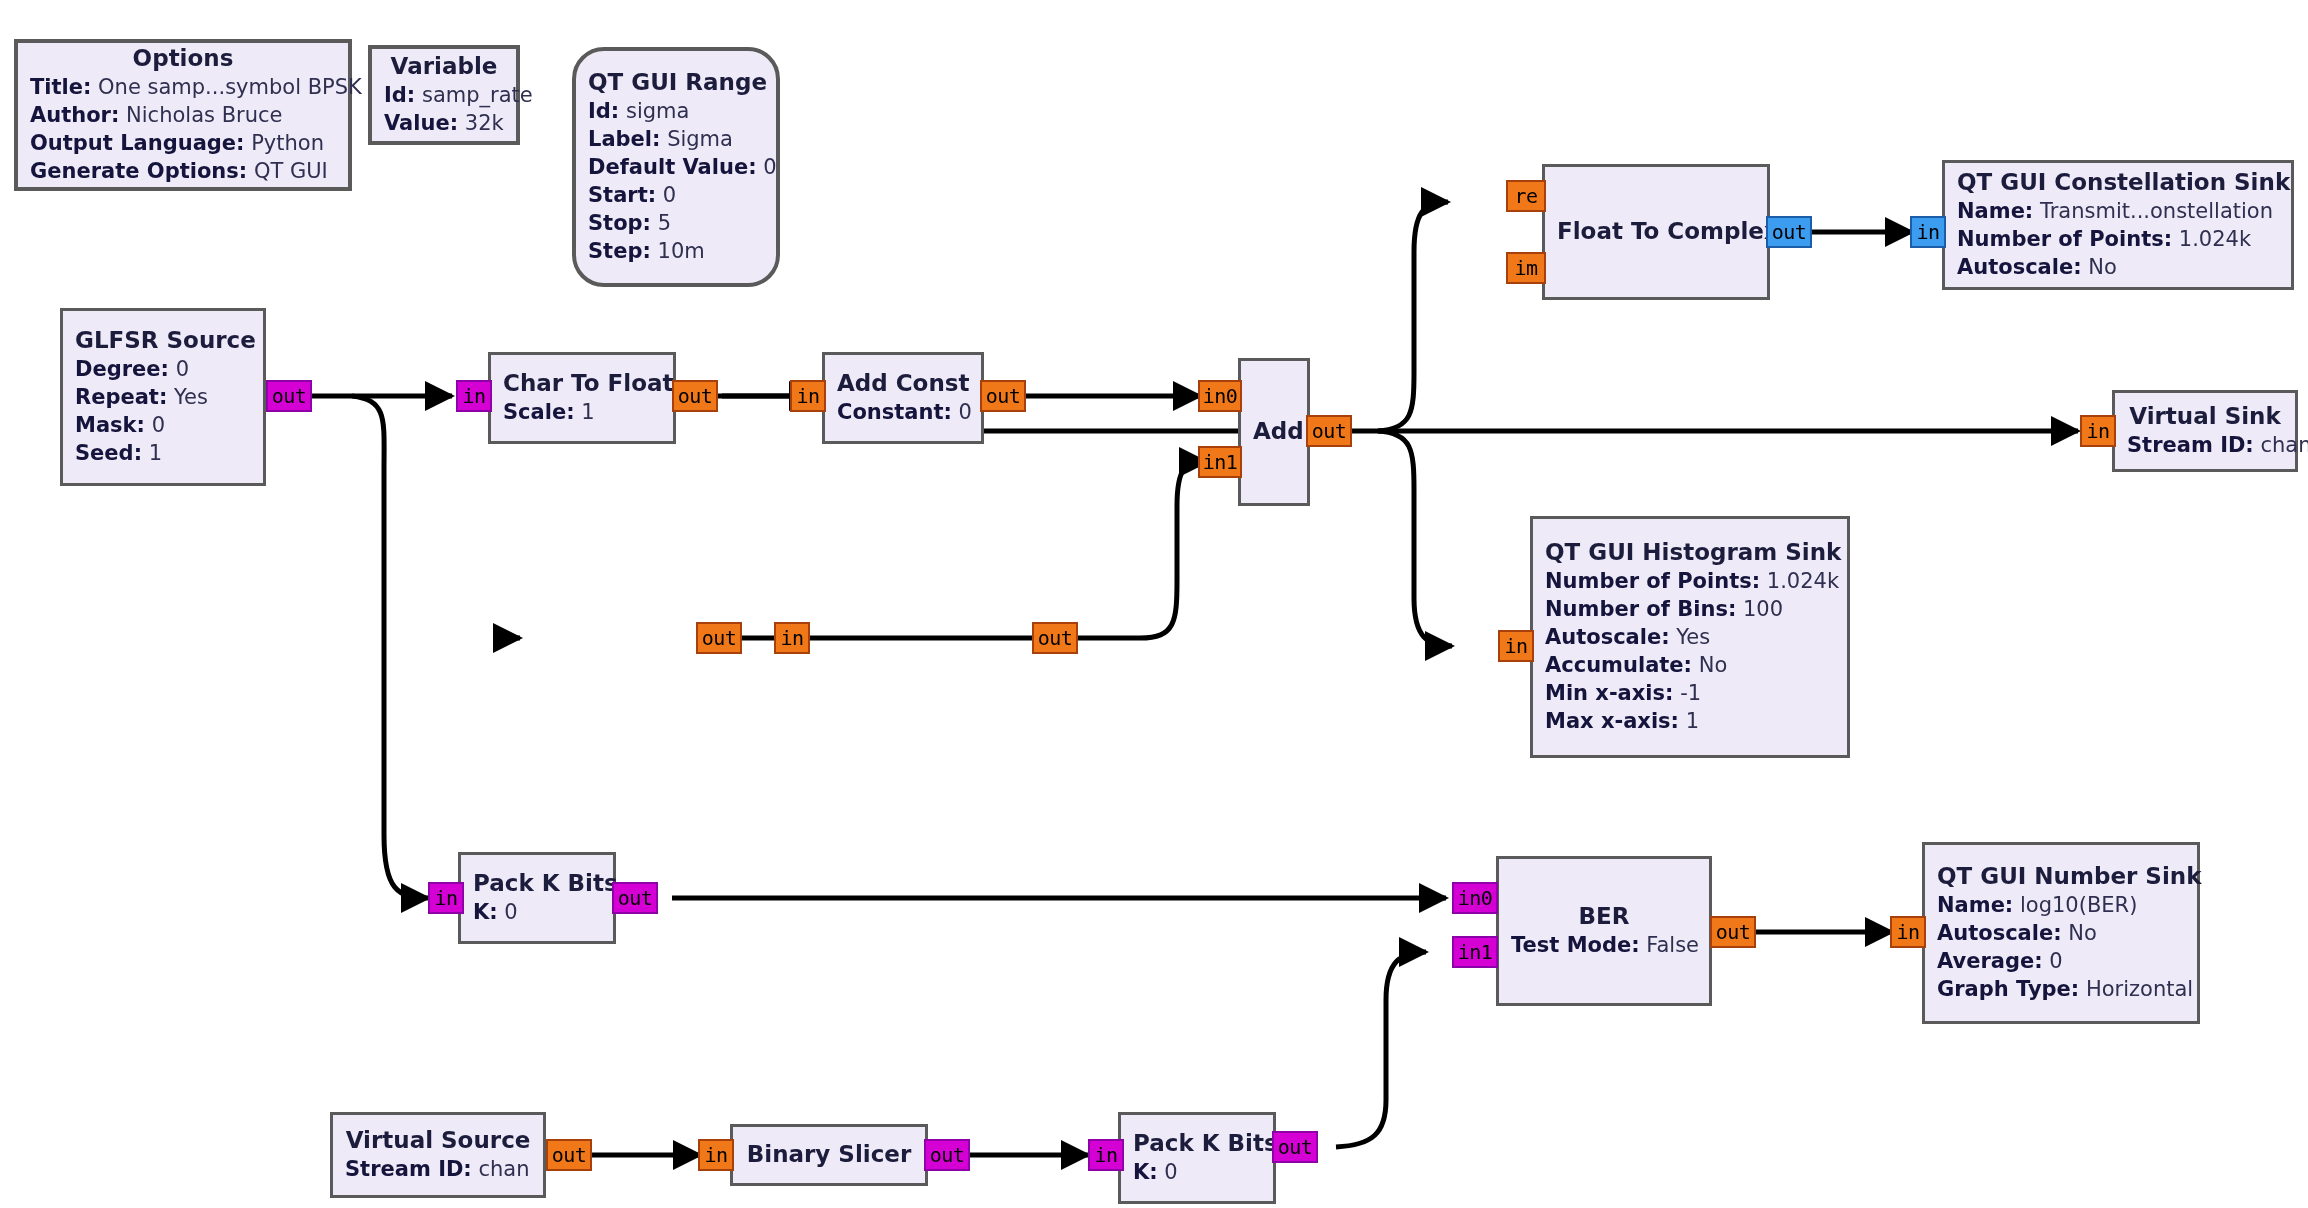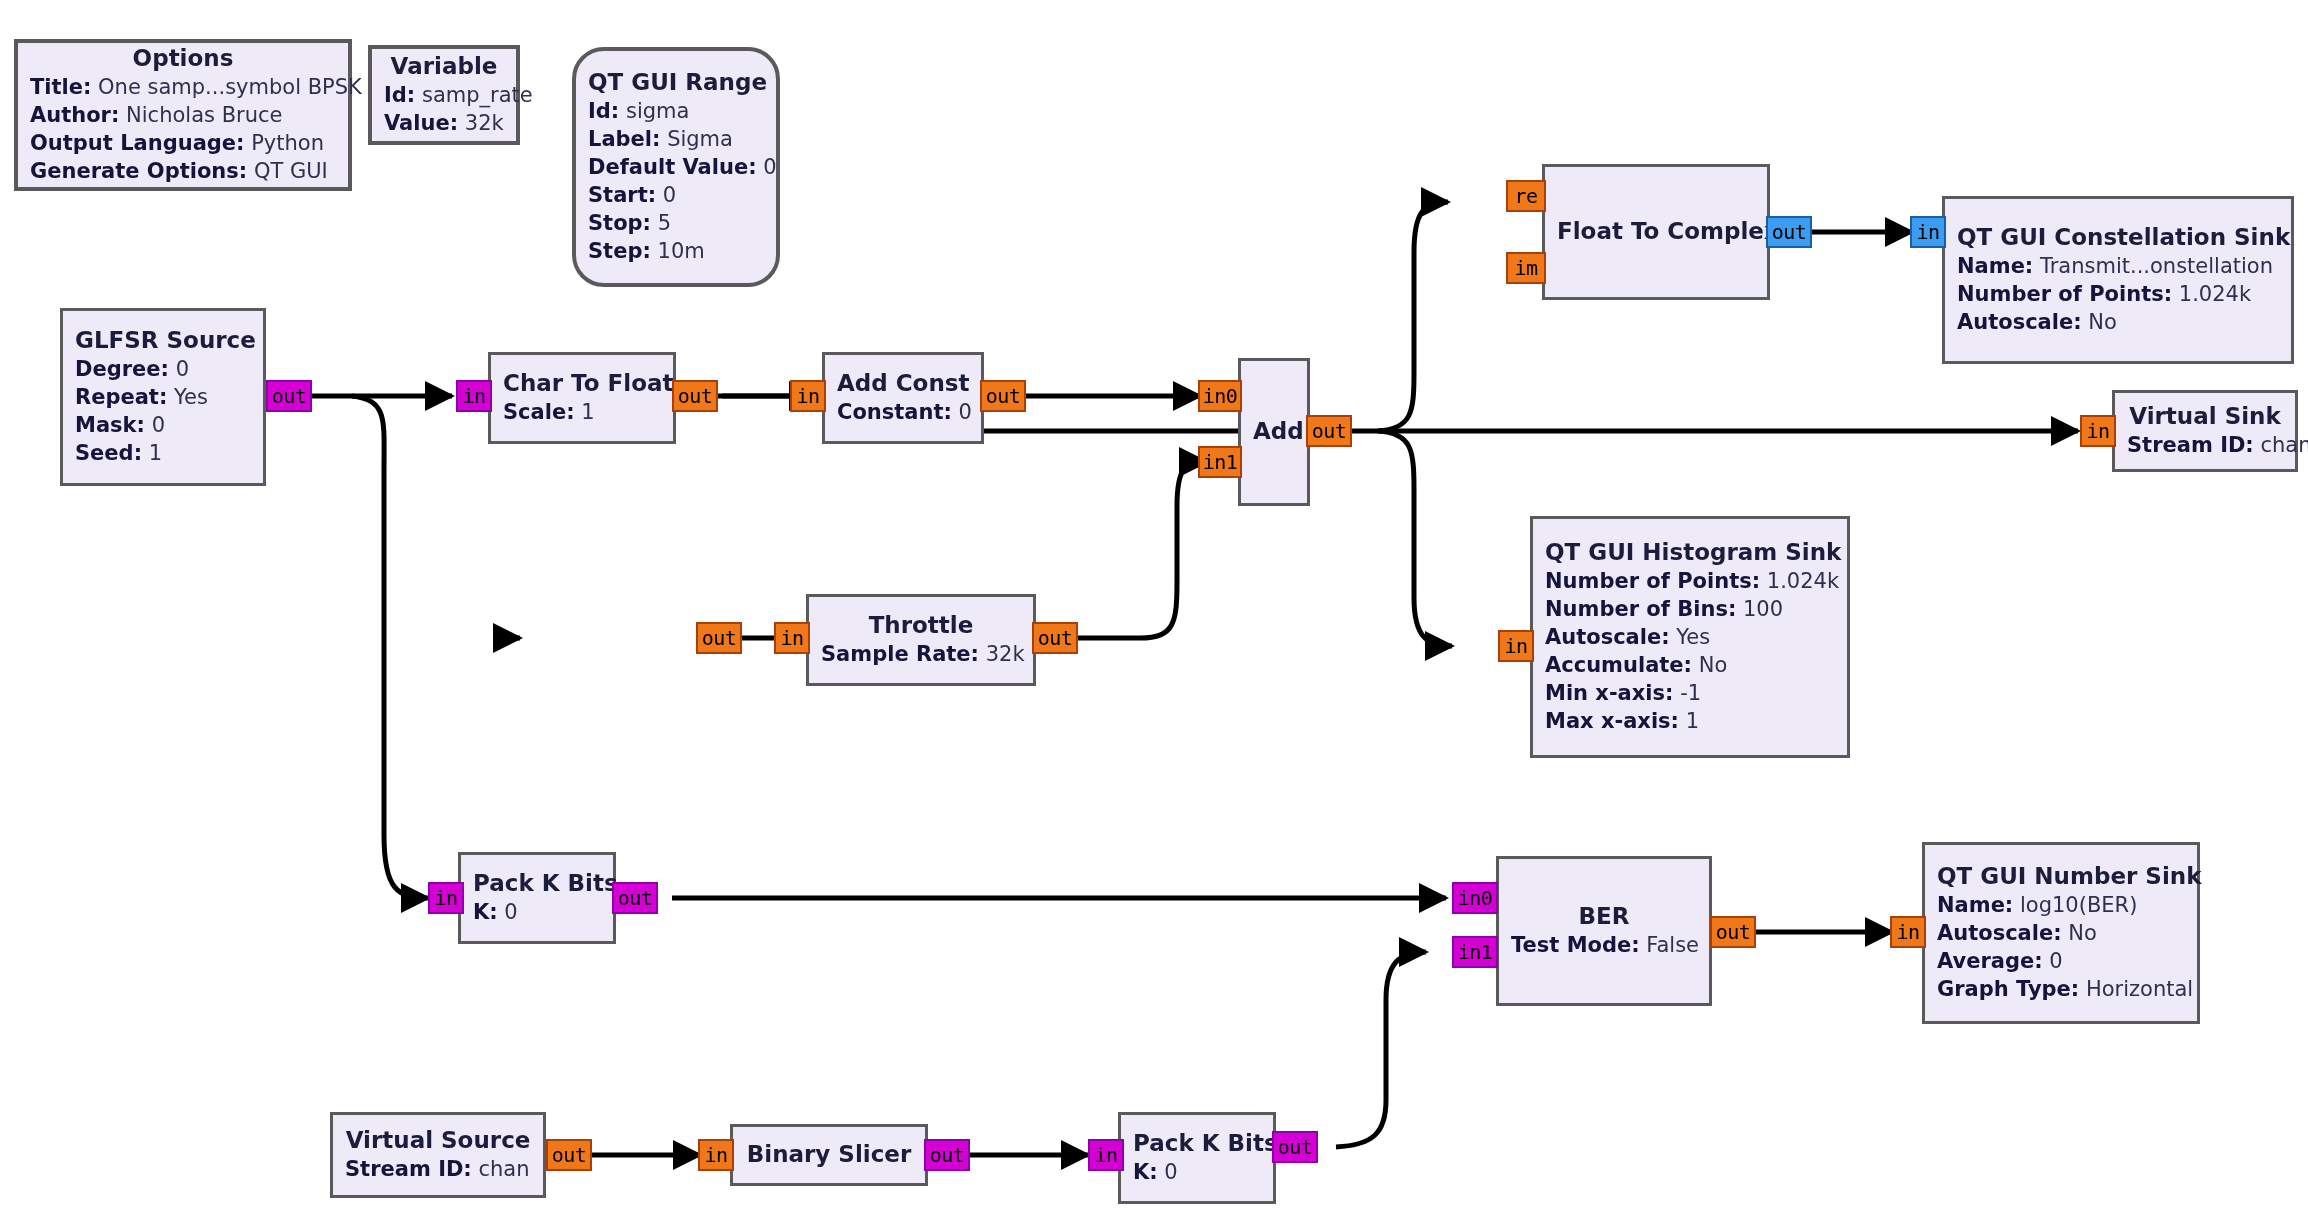--- a/index.html
+++ b/index.html
@@ -234,21 +234,21 @@
   <div class="port float" style="left:1198px; top:446px; width:44px; height:32px;">in1</div>
   <div class="port float" style="left:1306px; top:415px; width:46px; height:32px;">out</div>
 
   <div class="blk centered" style="left:1542px; top:164px; width:228px; height:136px;">
     <div class="title">Float To Complex</div>
   </div>
   <div class="port float" style="left:1506px; top:180px; width:40px; height:32px;">re</div>
   <div class="port float" style="left:1506px; top:252px; width:40px; height:32px;">im</div>
   <div class="port cplx" style="left:1766px; top:216px; width:46px; height:32px;">out</div>
 
-  <div class="blk params" style="left:1942px; top:160px; width:352px; height:168px;margin-top:36px;">
+  <div class="blk params" style="left:1942px; top:160px; width:352px; height:130px;">
     <div class="title">QT GUI Constellation Sink</div>
     <div class="prm">
       <span class="k">Name:</span>
       <span class="v">Transmit...onstellation</span>
     </div>
     <div class="prm">
       <span class="k">Number of Points:</span>
       <span class="v">1.024k</span>
     </div>
     <div class="prm">
@@ -291,27 +291,20 @@
     </div>
     <div class="prm">
       <span class="k">Max x-axis:</span>
       <span class="v">1</span>
     </div>
   </div>
   <div class="port float" style="left:1498px; top:630px; width:36px; height:32px;">in</div>
 
   <div class="port float" style="left:696px; top:622px; width:46px; height:32px;">out</div>
 
-  <div class="blk params" style="left:806px; top:594px; width:230px; height:92px;">
-    <div class="title">Throttle</div>
-    <div class="prm">
-      <span class="k">Sample Rate:</span>
-      <span class="v">32k</span>
-    </div>
-  </div>
   <div class="port float" style="left:774px; top:622px; width:36px; height:32px;">in</div>
   <div class="port float" style="left:1032px; top:622px; width:46px; height:32px;">out</div>
 
   <div class="blk params" style="left:458px; top:852px; width:158px; height:92px;">
     <div class="title">Pack K Bits</div>
     <div class="prm">
       <span class="k">K:</span>
       <span class="v">0</span>
     </div>
   </div>

